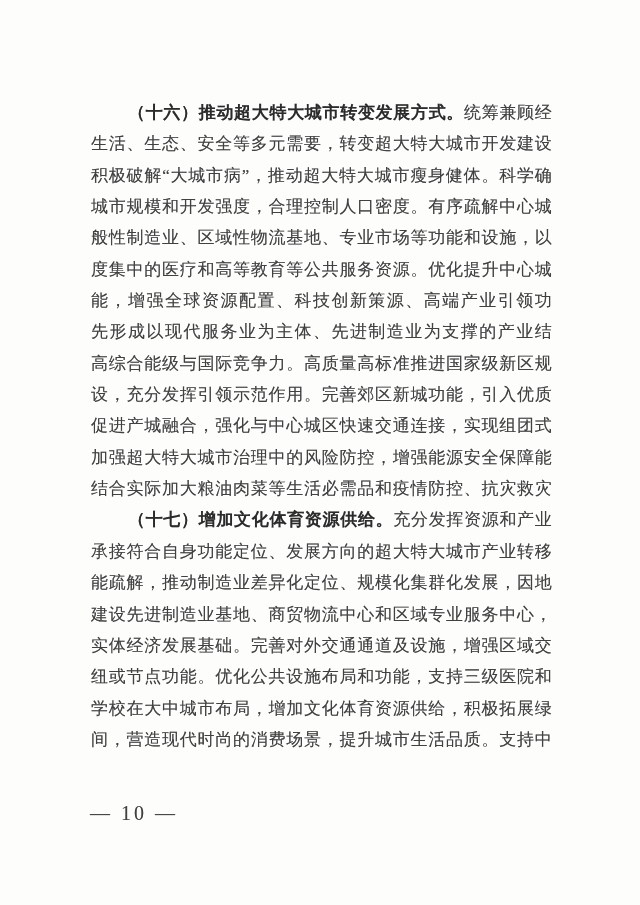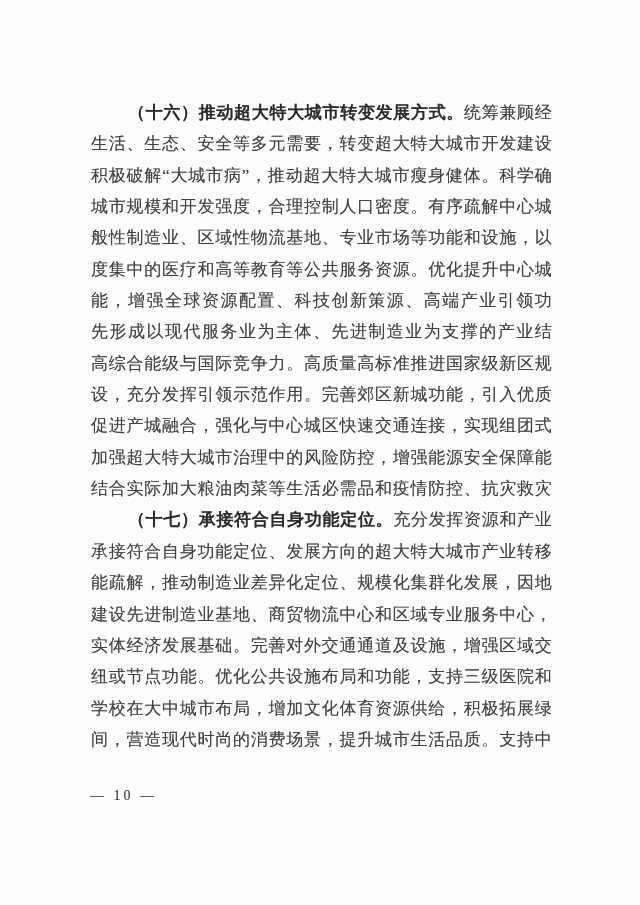--- a/index.html
+++ b/index.html
@@ -49,24 +49,24 @@
     font-weight: normal;
     margin-top: 31px;
   }
   .seg.bold {
     font-weight: bold;
     color: var(--ink-bold, #2b2b2b);
   }
   .page-num {
     position: absolute;
     left: 90px;
-    top: 782px;
+    top: 799px;
     height: 28px;
     line-height: 28px;
-    font-size: 14px;
+    font-size: 20px;
     letter-spacing: 3px;
     color: var(--ink, #414141);
     text-shadow: 0 0 0.6px rgba(70,70,70,0.45);
   }
 </style>
 </head>
 <body style="--bg: #fdfdfc; --ink: #414141; --ink-bold: #2b2b2b;">
 
 <div class="sheet">
   <div class="text-block">
@@ -79,21 +79,21 @@
         <div class="line"><span class="seg">度集中的医疗和高等教育等公共服务资源。优化提升中心城区功</span></div>
         <div class="line"><span class="seg">能，增强全球资源配置、科技创新策源、高端产业引领功能，率</span></div>
         <div class="line"><span class="seg">先形成以现代服务业为主体、先进制造业为支撑的产业结构，提</span></div>
         <div class="line"><span class="seg">高综合能级与国际竞争力。高质量高标准推进国家级新区规划建</span></div>
         <div class="line"><span class="seg">设，充分发挥引领示范作用。完善郊区新城功能，引入优质资源、</span></div>
         <div class="line"><span class="seg">促进产城融合，强化与中心城区快速交通连接，实现组团式发展。</span></div>
         <div class="line"><span class="seg">加强超大特大城市治理中的风险防控，增强能源安全保障能力，</span></div>
         <div class="line"><span class="seg">结合实际加大粮油肉菜等生活必需品和疫情防控、抗灾救灾应急</span></div>
       </div>
       <div class="para">
-        <div class="line indent"><span class="seg bold">（十七）承接符合自身功能定位。</span><span class="seg">充分发挥资源和产业优势，</span></div>
+        <div class="line indent"><span class="seg bold">（十七）增加文化体育资源供给。</span><span class="seg">充分发挥资源和产业优势，</span></div>
         <div class="line"><span class="seg">承接符合自身功能定位、发展方向的超大特大城市产业转移和功</span></div>
         <div class="line"><span class="seg">能疏解，推动制造业差异化定位、规模化集群化发展，因地制宜</span></div>
         <div class="line"><span class="seg">建设先进制造业基地、商贸物流中心和区域专业服务中心，夯实</span></div>
         <div class="line"><span class="seg">实体经济发展基础。完善对外交通通道及设施，增强区域交通枢</span></div>
         <div class="line"><span class="seg">纽或节点功能。优化公共设施布局和功能，支持三级医院和高等</span></div>
         <div class="line"><span class="seg">学校在大中城市布局，增加文化体育资源供给，积极拓展绿化空</span></div>
         <div class="line"><span class="seg">间，营造现代时尚的消费场景，提升城市生活品质。支持中西部</span></div>
       </div>
     </div>
   <div class="page-num">— 10 —</div>

